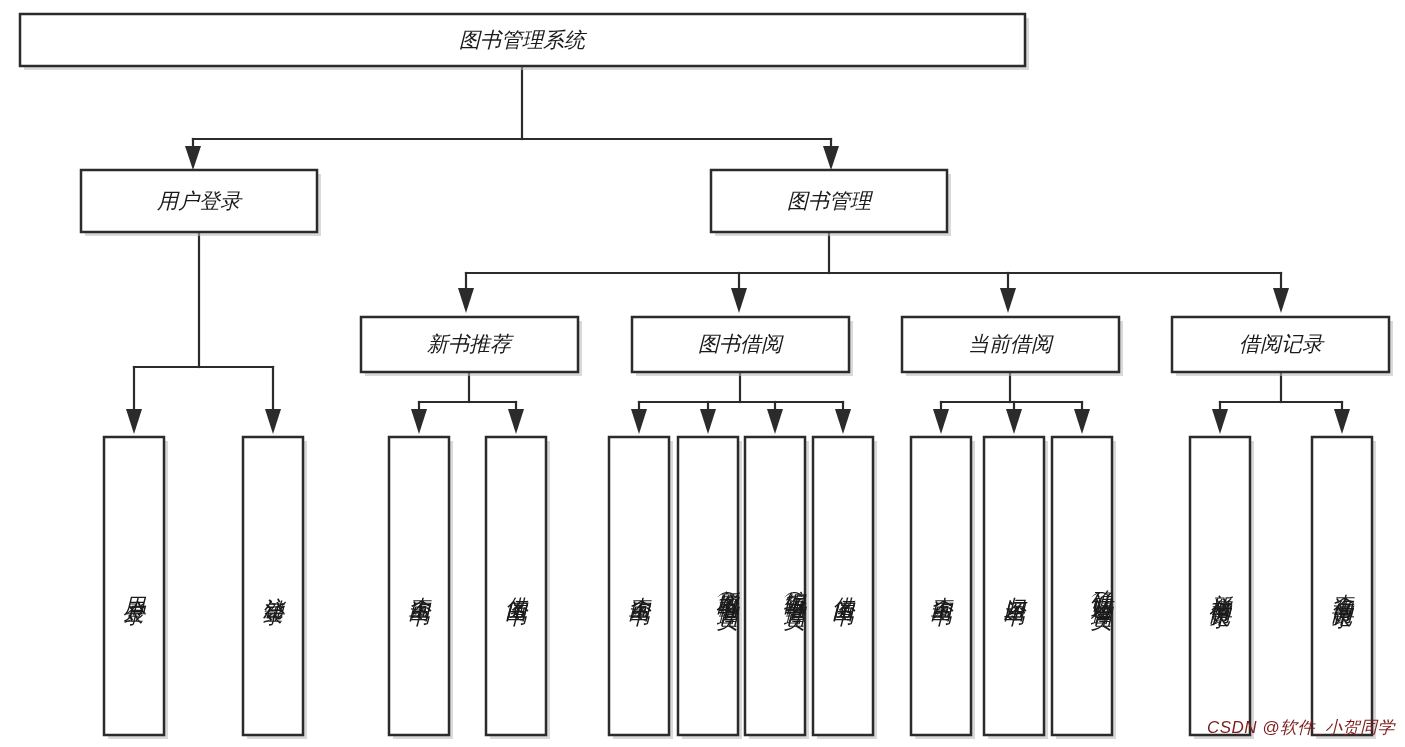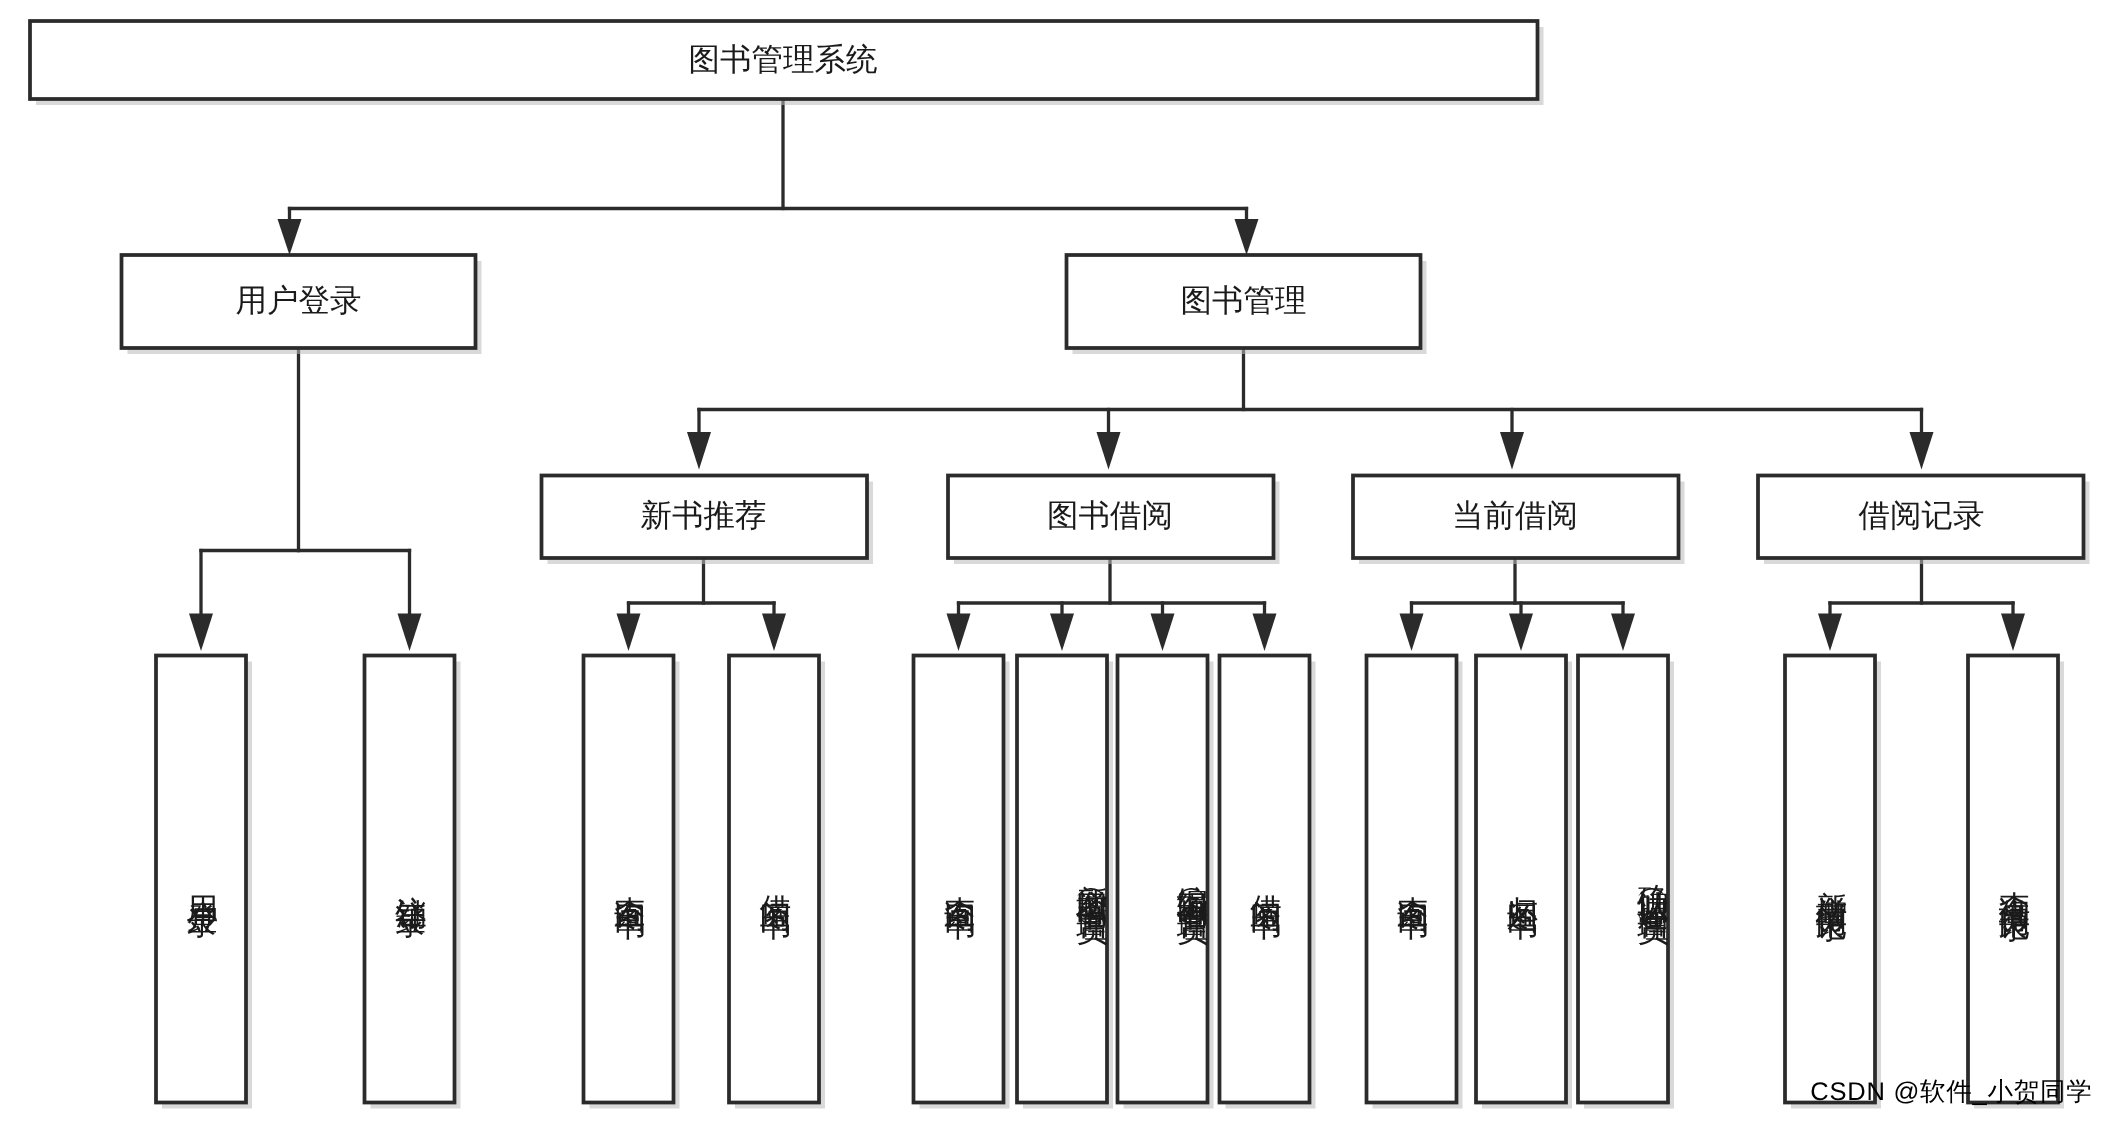--- a/index.html
+++ b/index.html
@@ -11,20 +11,21 @@
     width: 1405px;
     height: 747px;
     font-family: "Liberation Sans", "DejaVu Sans", sans-serif;
     overflow: hidden;
   }
   #diagram-root {
     position: relative;
     width: 1405px;
     height: 747px;
     background: #ffffff;
+    font-style: italic;
   }
   svg.flow {
     position: absolute;
     left: 0;
     top: 0;
     width: 1405px;
     height: 747px;
   }
   .node-box {
     fill: #ffffff;
@@ -67,21 +68,21 @@
     justify-content: center;
     white-space: nowrap;
     pointer-events: none;
   }
   .watermark {
     position: absolute;
     right: 10px;
     bottom: 8px;
     font-family: "Liberation Sans", "DejaVu Sans", sans-serif;
     font-size: 17px;
-    color: #000000;
+    color: #7f1d1d;
     letter-spacing: 0.5px;
     white-space: nowrap;
   }
 </style>
 </head>
 <body>
 
 <div id="diagram-root">
 
   <svg class="flow" viewBox="0 0 1405 747">

